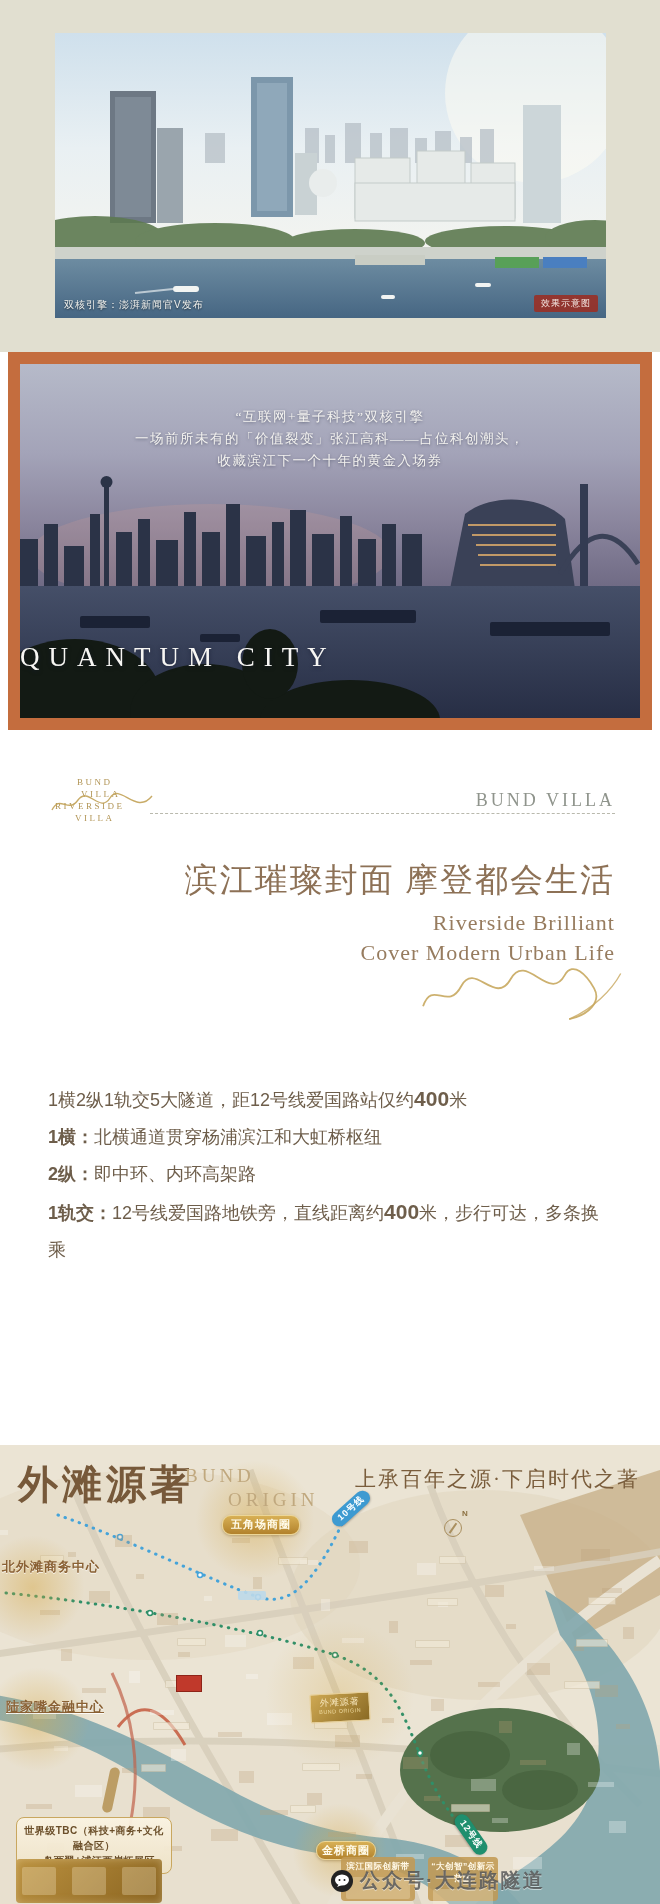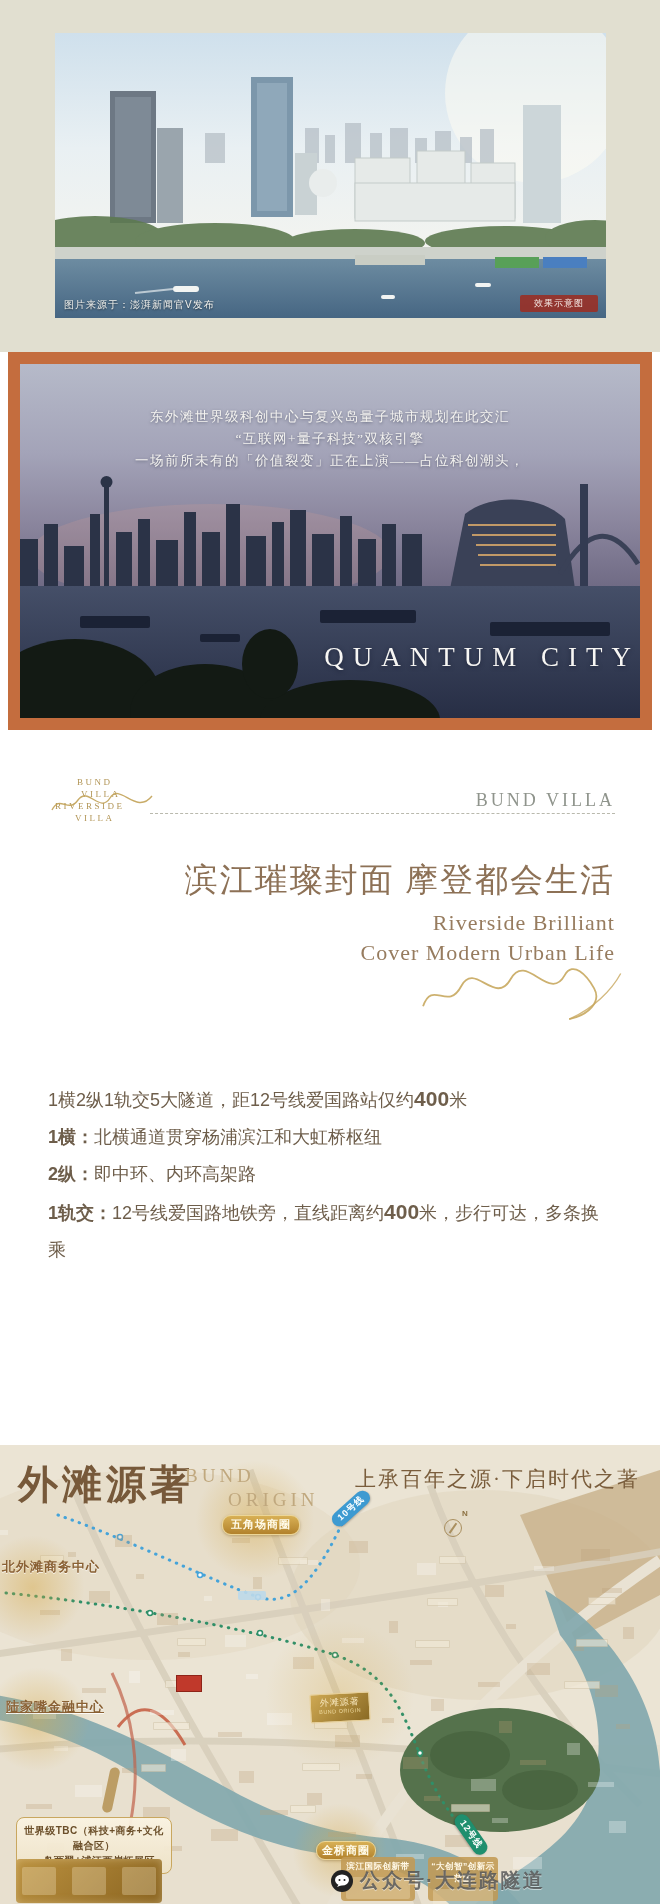--- a/index.html
+++ b/index.html
@@ -6,29 +6,29 @@
   .page{position:relative;width:660px;height:1904px;margin:0 auto;background:#ffffff;overflow:hidden;
         font-family:"Liberation Sans","DejaVu Sans",sans-serif;}
   .abs{position:absolute;}
 
   
   .sec-hero{position:absolute;left:0;top:0;width:660px;height:352px;background:#e1dfd0;}
   .hero-photo{position:absolute;left:55px;top:33px;width:551px;height:285px;overflow:hidden;background:#dfe8ee;}
   .hero-caption{position:absolute;left:9px;bottom:6px;font-size:10px;color:#f2f2ee;letter-spacing:1px;
                 text-shadow:0 1px 2px rgba(0,0,0,.55);}
   .hero-mark{position:absolute;right:8px;bottom:6px;font-size:9px;color:#f5e9e4;background:rgba(158,44,32,.85);
-             padding:2px 14px;border-radius:2px;letter-spacing:1px;}
+             padding:2px 7px;border-radius:2px;letter-spacing:1px;}
 
   
   .sec-quantum{position:absolute;left:8px;top:352px;width:644px;height:378px;background:#c46d3e;}
   .dusk-photo{position:absolute;left:12px;top:12px;width:620px;height:354px;overflow:hidden;background:#8f92a6;}
   .dusk-lines{position:absolute;left:0;top:42px;width:100%;text-align:center;color:#f4f3f0;
               font-family:"Liberation Serif","DejaVu Serif",serif;font-size:13.5px;line-height:22px;
               letter-spacing:1.5px;text-shadow:0 1px 3px rgba(30,35,55,.5);}
-  .quantum-title{position:absolute;left:0;top:278px;width:100%;text-align:right;color:#f7f6f3;
+  .quantum-title{position:absolute;left:0;top:278px;width:100%;text-align:left;color:#f7f6f3;
                  font-family:"Liberation Serif","DejaVu Serif",serif;font-size:27px;letter-spacing:9px;
                  text-shadow:0 1px 4px rgba(20,25,45,.6);}
 
   
   .sec-white{position:absolute;left:0;top:730px;width:660px;height:715px;background:#ffffff;}
   .logo-block{position:absolute;left:55px;top:46px;color:#b29556;
               font-family:"Liberation Serif","DejaVu Serif",serif;font-size:9px;letter-spacing:2.5px;line-height:12px;}
   .logo-block .l1{padding-left:22px;} .logo-block .l2{padding-left:26px;} .logo-block .l4{padding-left:20px;}
   .logo-script{position:absolute;left:48px;top:56px;}
   .wordmark{position:absolute;right:45px;top:60px;color:#8f948c;font-family:"Liberation Serif","DejaVu Serif",serif;
@@ -150,21 +150,21 @@
         <rect x="300" y="222" width="70" height="10" fill="#c9cdc4"></rect>
         <rect x="440" y="224" width="44" height="11" fill="#58a058"></rect>
         <rect x="488" y="224" width="44" height="11" fill="#4a7fc0"></rect>
         <g fill="#f2f4f2">
           <rect x="118" y="253" width="26" height="6" rx="3"></rect>
             <rect x="326" y="262" width="14" height="4" rx="2"></rect>
           <rect x="420" y="250" width="16" height="4" rx="2"></rect>
         </g>
         <path d="M80 260 L118 256" stroke="#e6ecef" stroke-width="2" opacity=".7"></path>
       </svg>
-      <div class="hero-caption">图片来源于：澎湃新闻官V发布</div>
+      <div class="hero-caption">双核引擎：澎湃新闻官V发布</div>
       <div class="hero-mark">效果示意图</div>
     </div>
   </div>
 
   <div class="sec-quantum">
     <div class="dusk-photo">
       <svg width="620" height="354" viewBox="0 0 620 354">
         <defs>
           <linearGradient id="sky2" x1="0" y1="0" x2="0" y2="1">
             <stop offset="0" stop-color="#b6bac9"></stop>
@@ -221,23 +221,23 @@
             <rect x="180" y="270" width="40" height="8" rx="2"></rect>
         </g>
         <g fill="#131a14">
           <ellipse cx="55" cy="330" rx="85" ry="55"></ellipse>
             <ellipse cx="185" cy="348" rx="75" ry="48"></ellipse>
           <ellipse cx="330" cy="356" rx="90" ry="40"></ellipse>
             <ellipse cx="250" cy="300" rx="28" ry="35"></ellipse>
         </g>
       </svg>
       <div class="dusk-lines">
-        <div>东外滩世界级科创中心与复兴岛量子城市规划在此交汇</div>
         <div>“互联网+量子科技”双核引擎</div>
-        <div>一场前所未有的「价值裂变」正在上演——占位科创潮头，</div>
+        <div>一场前所未有的「价值裂变」张江高科——占位科创潮头，</div>
+        <div>收藏滨江下一个十年的黄金入场券</div>
       </div>
       <div class="quantum-title">QUANTUM CITY</div>
     </div>
   </div>
 
   <div class="sec-white">
     <div class="logo-block">
       <div class="l1">BUND</div>
       <div class="l2">VILLA</div>
       <div class="l3">RIVERSIDE</div>

